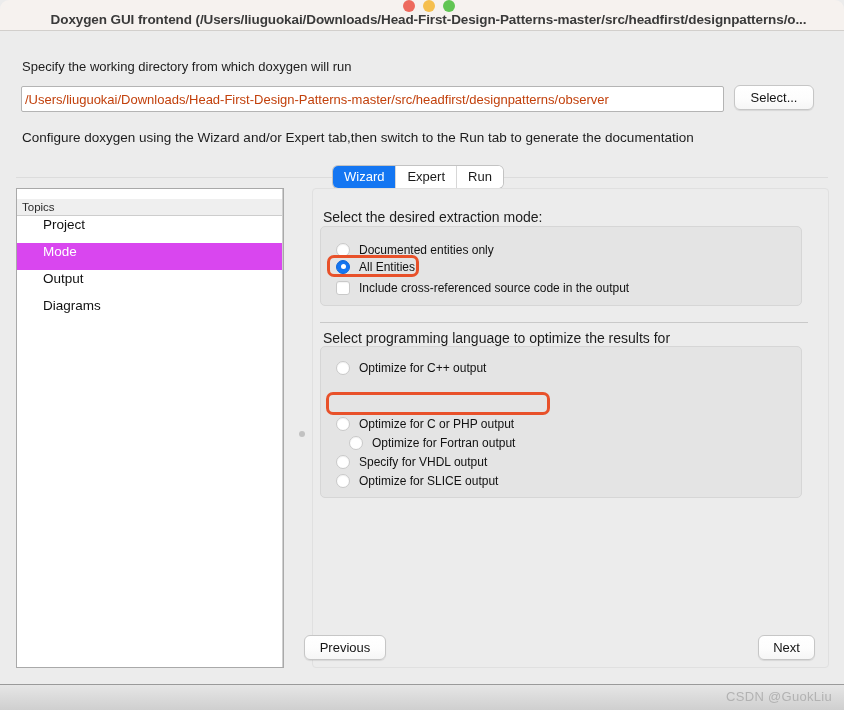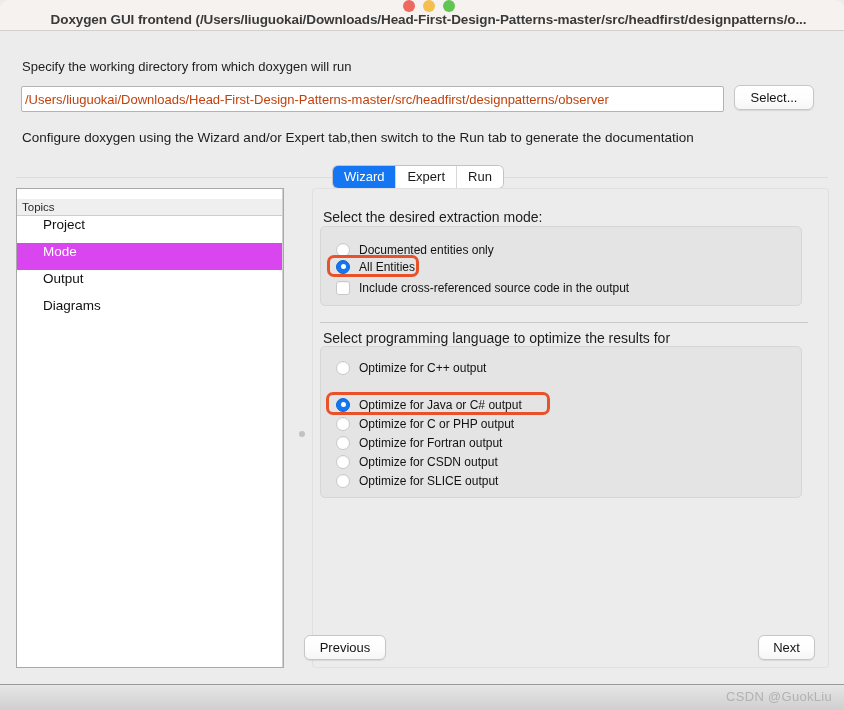--- a/index.html
+++ b/index.html
@@ -409,35 +409,31 @@
 
   <div class="section-sep"></div>
 
   <div class="section-caption cap-lang">Select programming language to optimize the results for</div>
   <div class="groupbox gb-lang"></div>
 
   <div class="opt" style="left:336px; top:358px;">
     <span class="radio"></span>
     <span>Optimize for C++ output</span>
   </div>
-  <div class="opt" style="left:336px; top:395px;">
-    <span class="radio on"></span>
-    <span>Optimize for Java or C# output</span>
-  </div>
   <div class="opt" style="left:336px; top:414px;">
     <span class="radio"></span>
     <span>Optimize for C or PHP output</span>
   </div>
-  <div class="opt" style="left:336px; top:433px;">
+  <div class="opt" style="left:349px; top:433px;">
     <span class="radio"></span>
     <span>Optimize for Fortran output</span>
   </div>
   <div class="opt" style="left:336px; top:452px;">
     <span class="radio"></span>
-    <span>Optimize for CSDN output</span>
+    <span>Specify for VHDL output</span>
   </div>
   <div class="opt" style="left:336px; top:471px;">
     <span class="radio"></span>
     <span>Optimize for SLICE output</span>
   </div>
 
   <div class="hl hl-java"></div>
 
   <button class="btn btn-prev">Previous</button>
   <button class="btn btn-next">Next</button>

